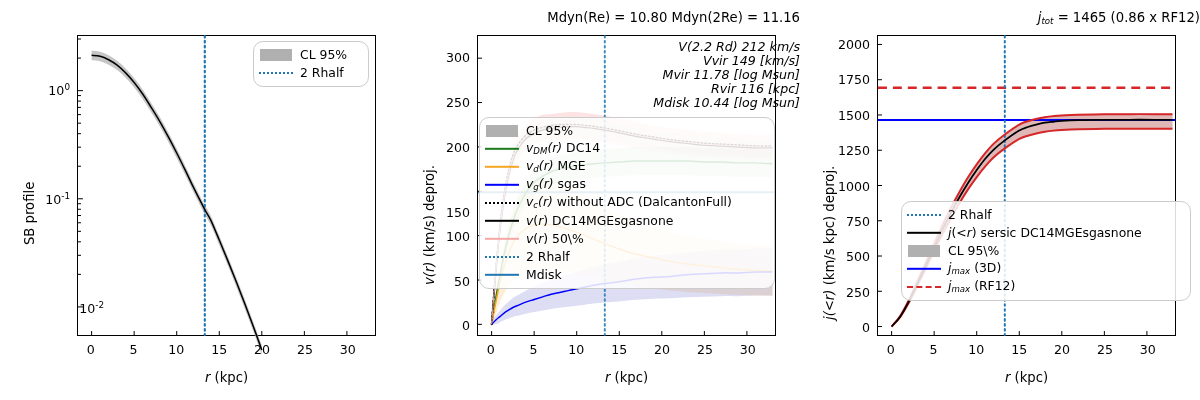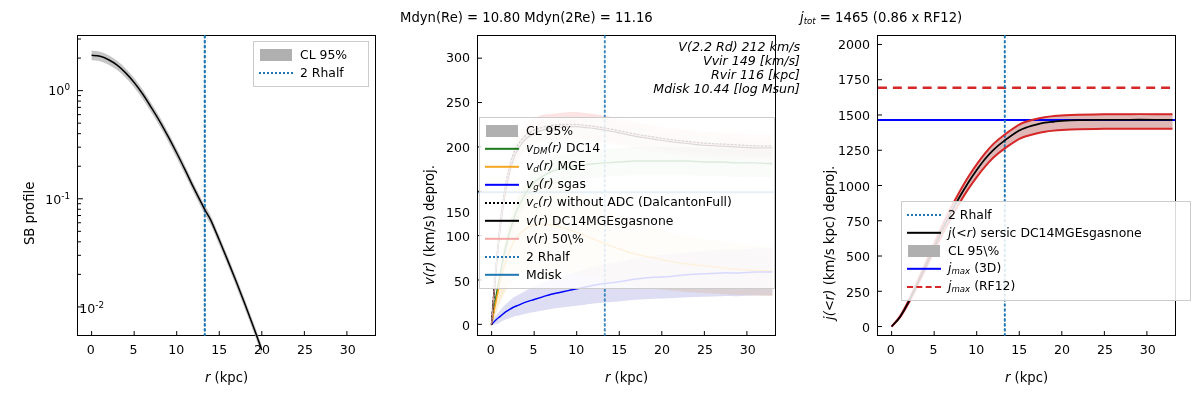--- a/index.html
+++ b/index.html
@@ -4,27 +4,27 @@
 <style>
   html,body{margin:0;padding:0;background:#ffffff;}
   body{width:1200px;height:400px;overflow:hidden;font-family:"DejaVu Sans","Liberation Sans",sans-serif;}
   .figure{position:relative;width:1200px;height:400px;background:#ffffff;}
   .panel{position:absolute;top:0;height:400px;}
   #panel-left{left:0;width:400px;}
   #panel-mid{left:400px;width:400px;}
   #panel-right{left:800px;width:400px;}
   .axes{position:absolute;border:1.1px solid #000;box-sizing:border-box;background:transparent;}
   .svg-layer{position:absolute;left:0;top:0;width:100%;height:100%;overflow:visible;}
-  .title{position:absolute;width:100%;text-align:left;font-size:13.2px;color:#000;white-space:nowrap;}
+  .title{position:absolute;width:100%;text-align:right;font-size:13.2px;color:#000;white-space:nowrap;}
   .ylabel{position:absolute;font-size:13.2px;color:#000;transform-origin:0 0;transform:rotate(-90deg);white-space:nowrap;}
   .xlabel{position:absolute;font-size:13.2px;color:#000;text-align:center;white-space:nowrap;}
   .tick-x{position:absolute;font-size:12.6px;color:#000;text-align:center;transform:translateX(-50%);white-space:nowrap;}
   .tick-y{position:absolute;font-size:12.6px;color:#000;text-align:right;transform:translateY(-50%);white-space:nowrap;}
   .legend{position:absolute;border:0.9px solid #cccccc;background:rgba(255,255,255,0.85);
-          border-radius:0;box-sizing:border-box;padding:4px 5px;}
+          border-radius:10px;box-sizing:border-box;padding:4px 5px;}
   .legend-row{display:flex;align-items:center;height:18px;}
   .legend-key{width:34px;height:14px;margin-right:7px;position:relative;flex:none;}
   .legend-label{font-size:12.4px;color:#000;white-space:nowrap;line-height:1;}
   .k-line{position:absolute;left:0;right:0;top:50%;transform:translateY(-50%);height:2px;}
   .k-line.thick{height:2.4px;}
   .k-patch{position:absolute;left:1px;right:1px;top:1px;bottom:1px;background:#b0b0b0;}
   .k-dots{position:absolute;left:0;right:0;top:50%;transform:translateY(-50%);height:0;
           border-top:2.4px dotted #000;}
   .k-dash{position:absolute;left:0;right:0;top:50%;transform:translateY(-50%);height:0;
           border-top:2.4px dashed #d62728;}
@@ -187,20 +187,21 @@
         <div class="tick-y" style="left: 0px; width: 70px; top: 57.3294px;">300</div>
       </div>
 
     <div class="xlabel" style="left:77px;top:370px;width:299px;">
       <i class="it">r</i><span> (kpc)</span>
     </div>
 
     <div class="annot" id="M-annot" style="right:0;top:40px;font-style:italic;">
         <div>V(2.2 Rd) 212 km/s</div>
         <div>Vvir 149 [km/s]</div>
+        <div>Mvir 11.78 [log Msun]</div>
         <div>Rvir 116 [kpc]</div>
         <div>Mdisk 10.44 [log Msun]</div>
       </div>
 
     <div class="legend" id="M-legend" style="left:79px;top:117px;width:296px;">
         <div class="legend-row">
           <span class="legend-key">
             <span class="k-patch"></span>
           </span>
           <span class="legend-label">CL 95%</span>

